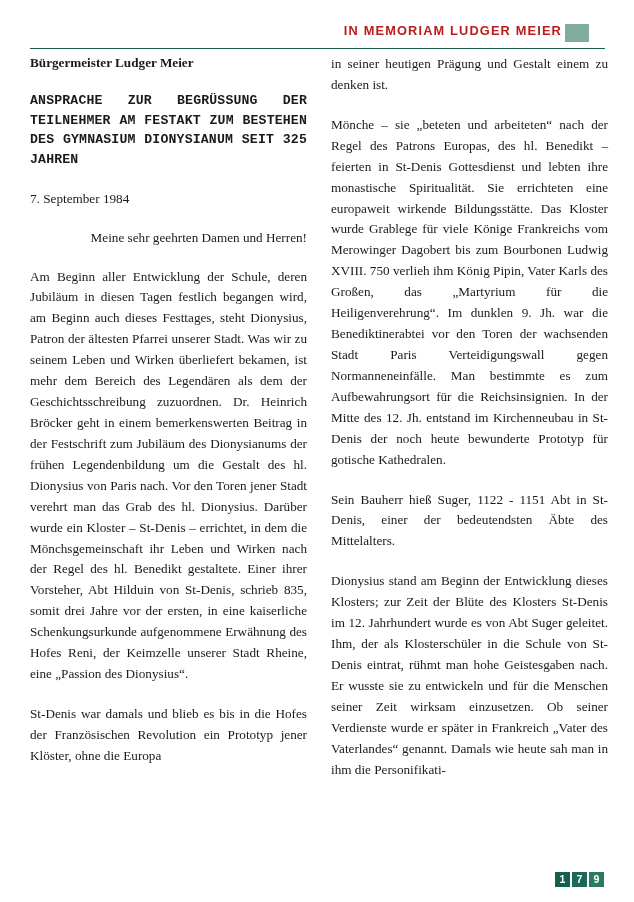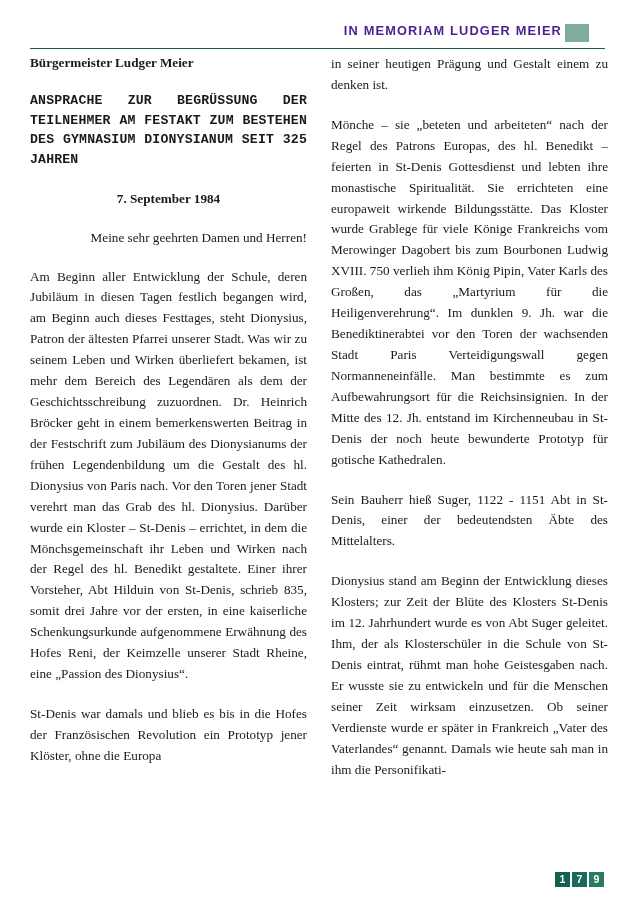--- a/index.html
+++ b/index.html
@@ -25,21 +25,21 @@
     height: 52px;
   }
   #header-title {
     position: absolute;
     right: 72px;
     top: 25px;
     font-family: "Liberation Sans", "DejaVu Sans", sans-serif;
     font-weight: bold;
     font-size: 12.8px;
     letter-spacing: 1.15px;
-    color: #4c1d95;
+    color: #b91c1c;
     white-space: nowrap;
     line-height: 1;
   }
   #header-square {
     position: absolute;
     left: 565px;
     top: 24px;
     width: 24px;
     height: 18px;
     background: #81ab9e;
@@ -83,22 +83,21 @@
     text-align: justify;
     text-align-last: left;
     text-transform: uppercase;
     letter-spacing: 0.15px;
     font-family: Liberation Mono, monospace;
   }
   .dateline {
     font-size: 13.2px;
     line-height: 1.5;
     margin: 0 0 19px 0;
-    text-align: center;
-    font-weight: bold;
+    text-align: left;
   }
   .salutation {
     font-size: 13.2px;
     line-height: 1.5;
     margin: 0 0 19px 0;
     text-align: right;
   }
   p.body-par {
     font-size: 13.2px;
     line-height: 1.585;

